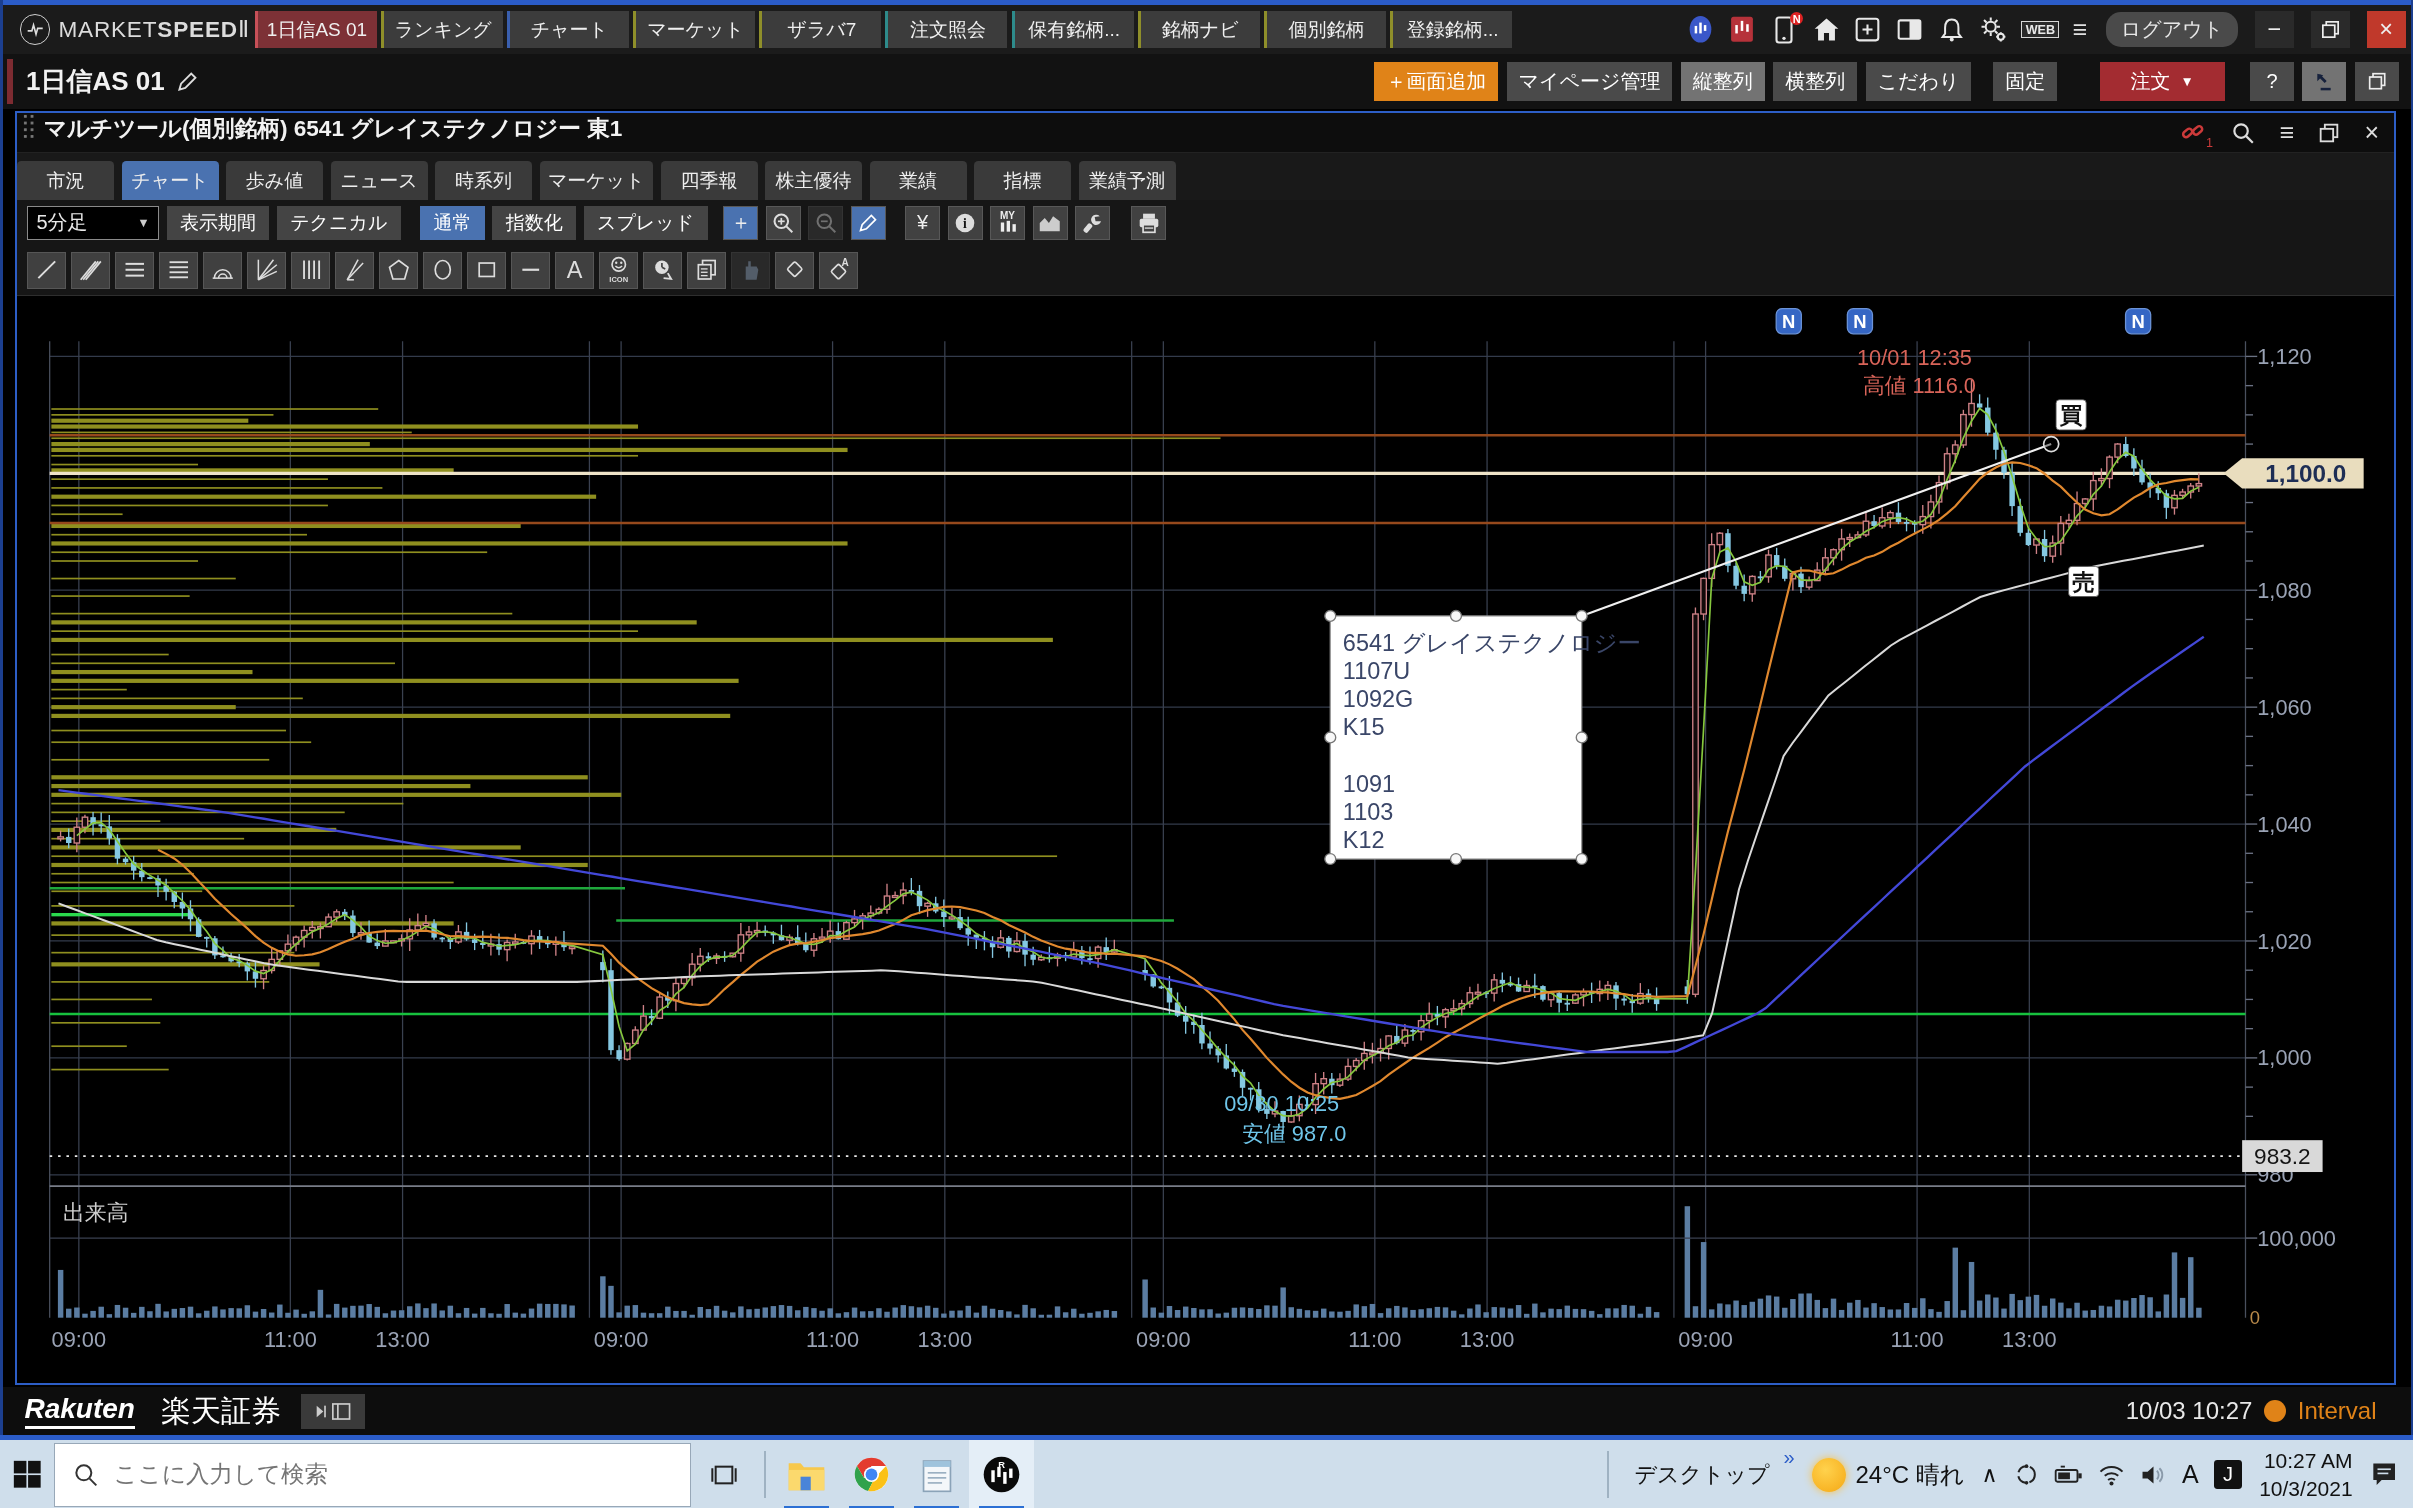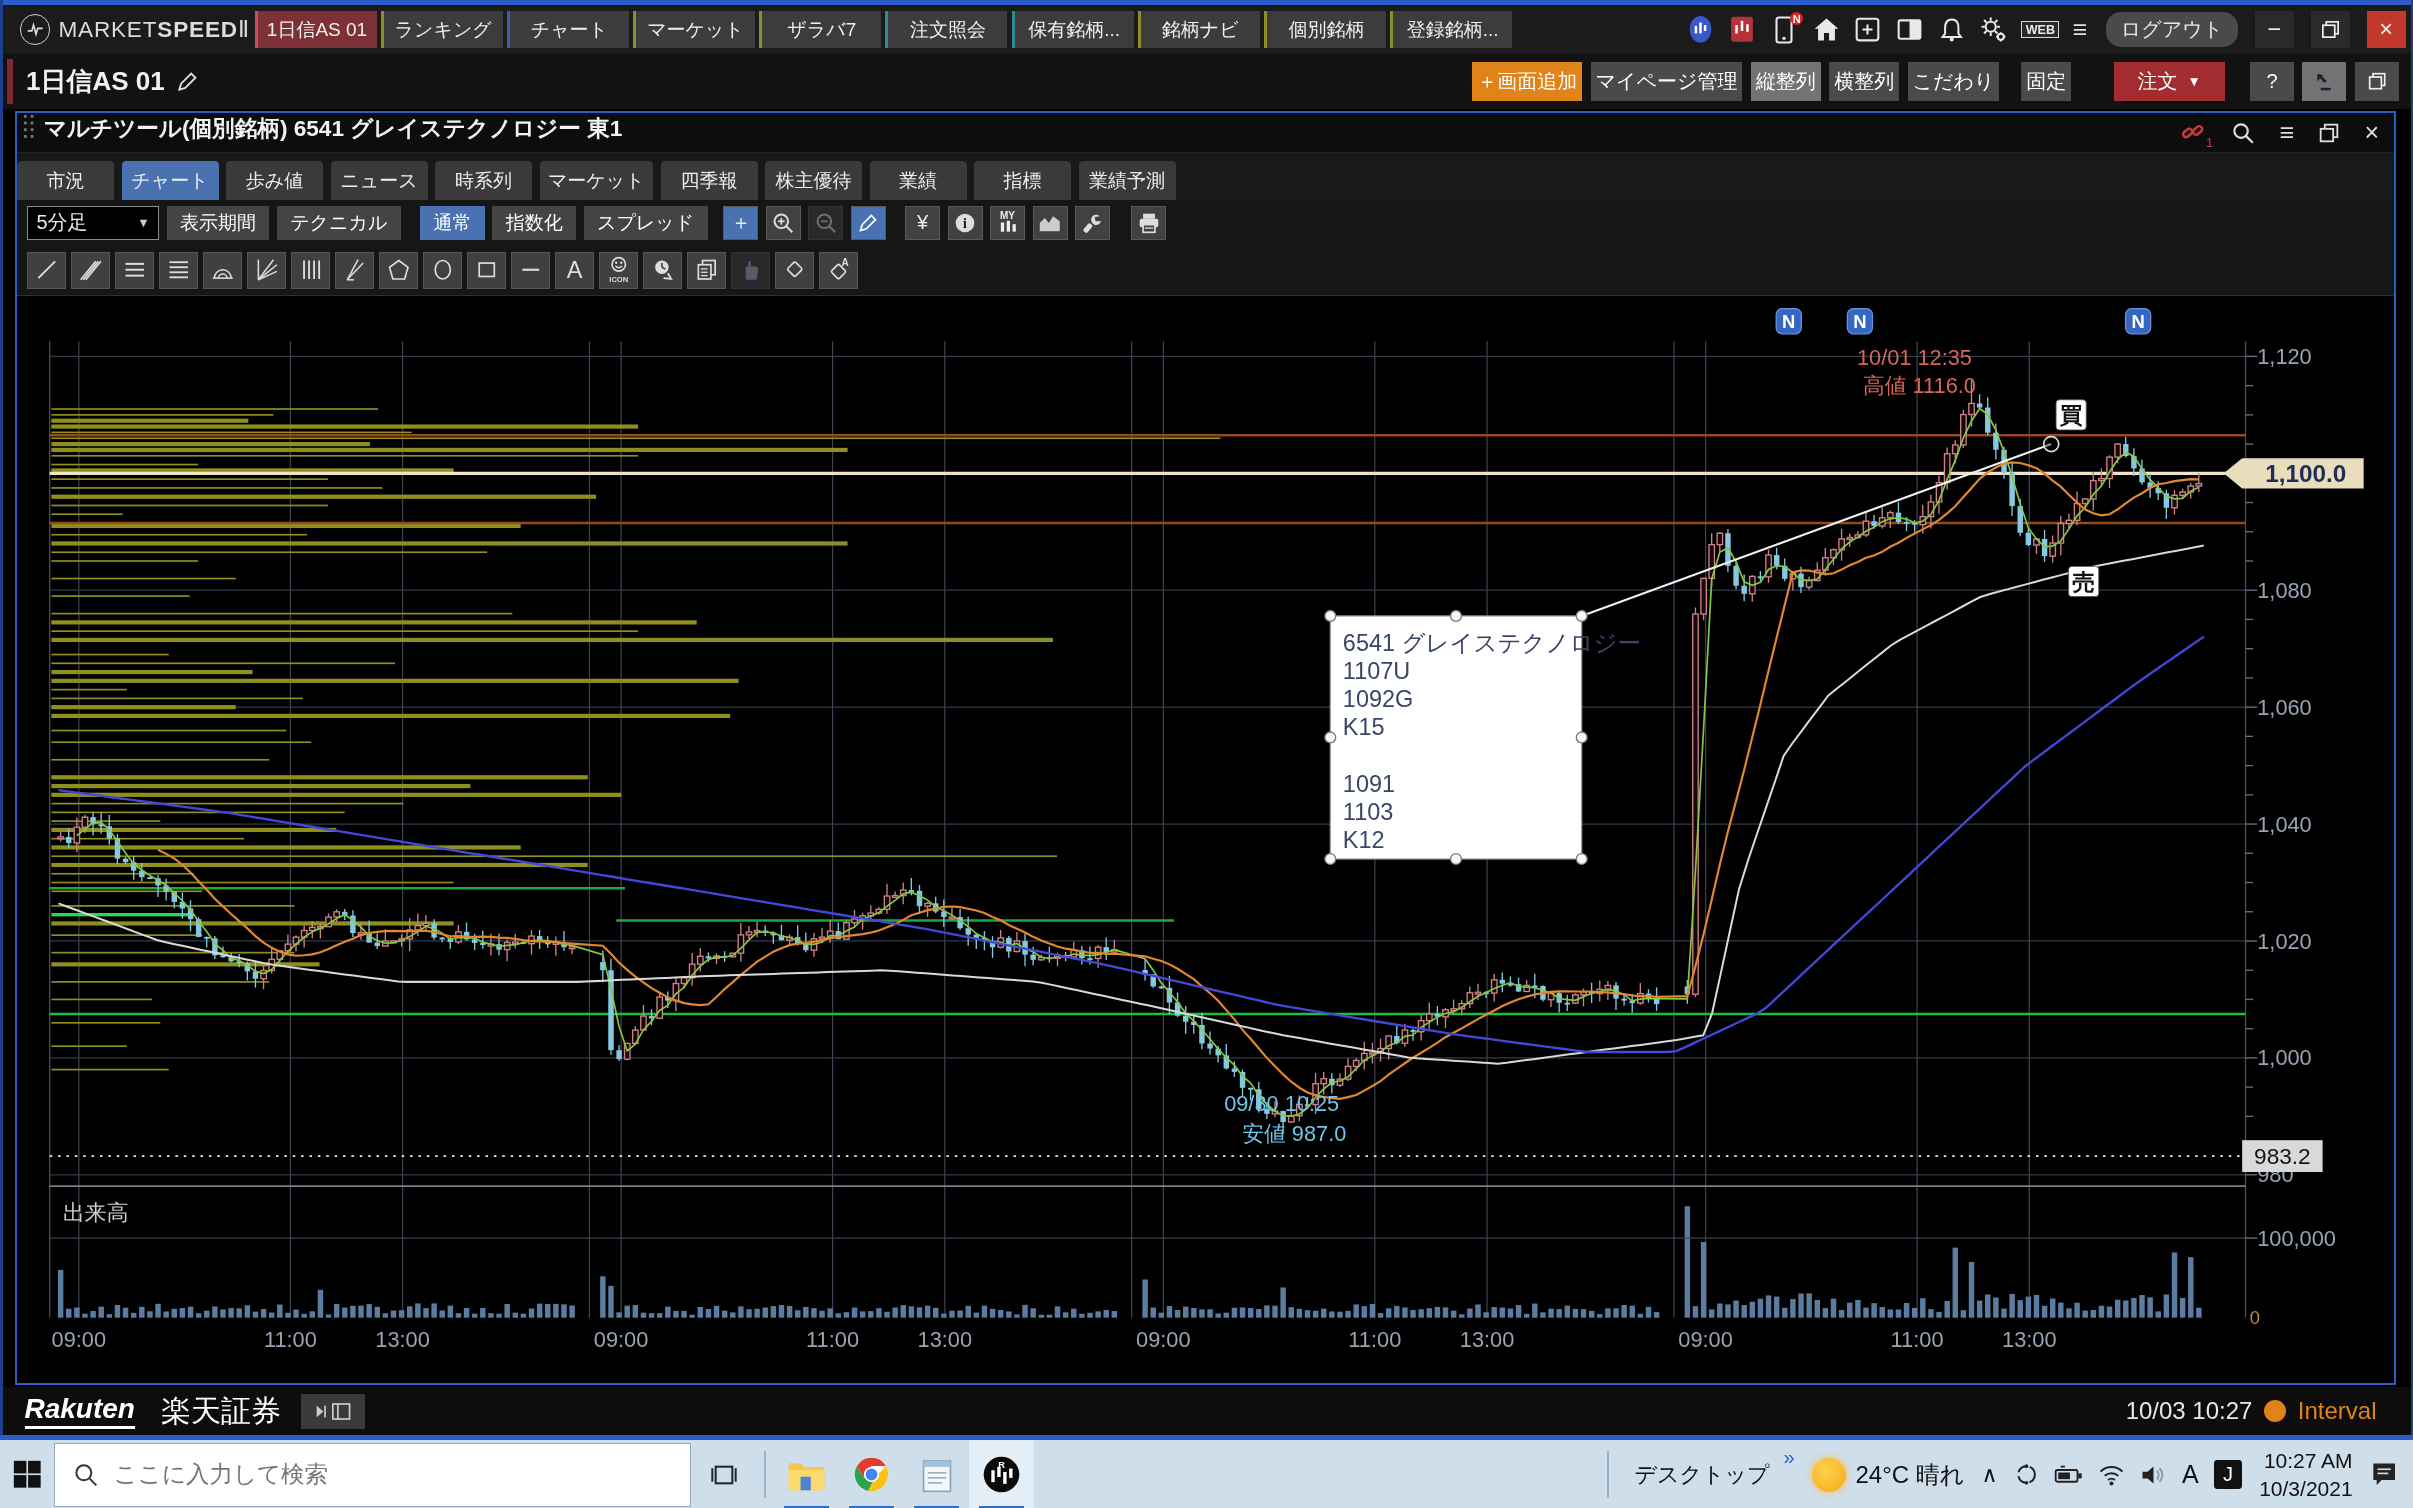--- a/index.html
+++ b/index.html
@@ -22,21 +22,21 @@
   .webbox{font-size:12.6px;font-weight:bold;border:1.7px solid #d8d8d8;padding:0.8px 3.4px;color:#e8e8e8;background:#2a2a2a;}
   .hamb{font-size:25px;color:#e0e0e0;line-height:1;}
   .logout-btn{height:35px;padding:0 15px;background:#4a4a4a;display:flex;align-items:center;font-size:20px;margin-left:5px;border-radius:15px;}
   .winctl{width:39px;height:37px;display:flex;align-items:center;justify-content:center;font-size:23.5px;color:#eee;margin-left:3.4px;background:#2a2a2a;}
   .winctl.close{background:#c0392b;}
   
   .wsbar{position:absolute;left:2.5px;top:54px;right:2.5px;height:55px;background:#121212;display:flex;align-items:center;}
   .ws-accent{position:absolute;left:4.2px;top:5px;width:5.9px;height:45px;background:#7d2b31;}
   .ws-title{margin-left:23.5px;font-size:26px;font-weight:bold;color:#f2f2f2;display:flex;align-items:center;gap:11.7px;}
   .ws-right{margin-left:auto;display:flex;align-items:center;gap:8.4px;padding-right:11.7px;}
-  .wbtn2{height:39px;padding:0 5px;display:flex;align-items:center;justify-content:center;font-size:20px;background:#4a4a4a;color:#fff;}
+  .wbtn2{height:39px;padding:0 12px;display:flex;align-items:center;justify-content:center;font-size:20px;background:#4a4a4a;color:#fff;}
   .wbtn2.orange{background:#e08318;}
   .wbtn2.blue{background:#737373;}
   .wbtn2.red{background:#a32c31;gap:10px;min-width:101px;}
   .wbtn2.icon{width:44px;padding:0;}
   
   .iwin{position:absolute;left:15px;top:111px;width:2381px;height:1274px;border:2.5px solid #2d5ec6;background:#000;box-sizing:border-box;}
   .ititle{height:39px;background:#0d0d0d;display:flex;border-bottom:0.8px solid #222;}
   .grip{width:13.4px;height:27px;margin-left:5px;background-image:radial-gradient(circle,#777 1.3px,transparent 1.8px);background-size:6.7px 6.7px;}
   .ititle-text{margin-left:8.4px;font-size:22.6px;font-weight:bold;color:#f2f2f2;}
   .ititle-icons{margin-left:auto;display:flex;align-items:center;gap:25px;padding-right:15px;}

